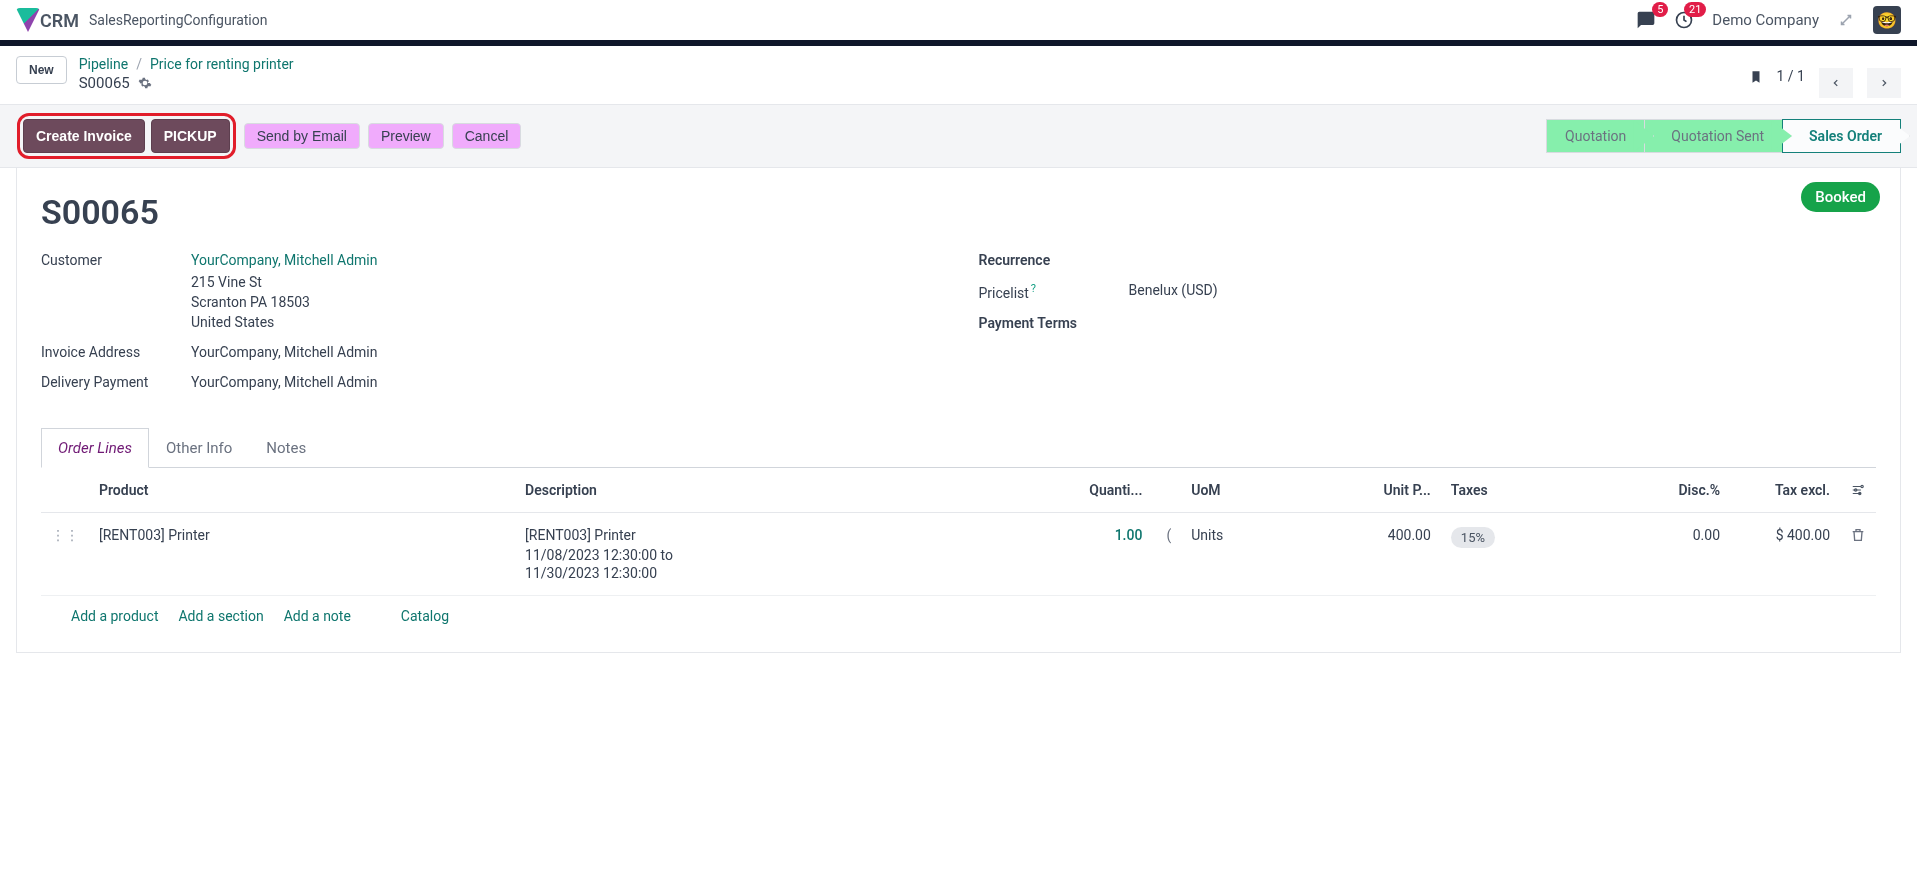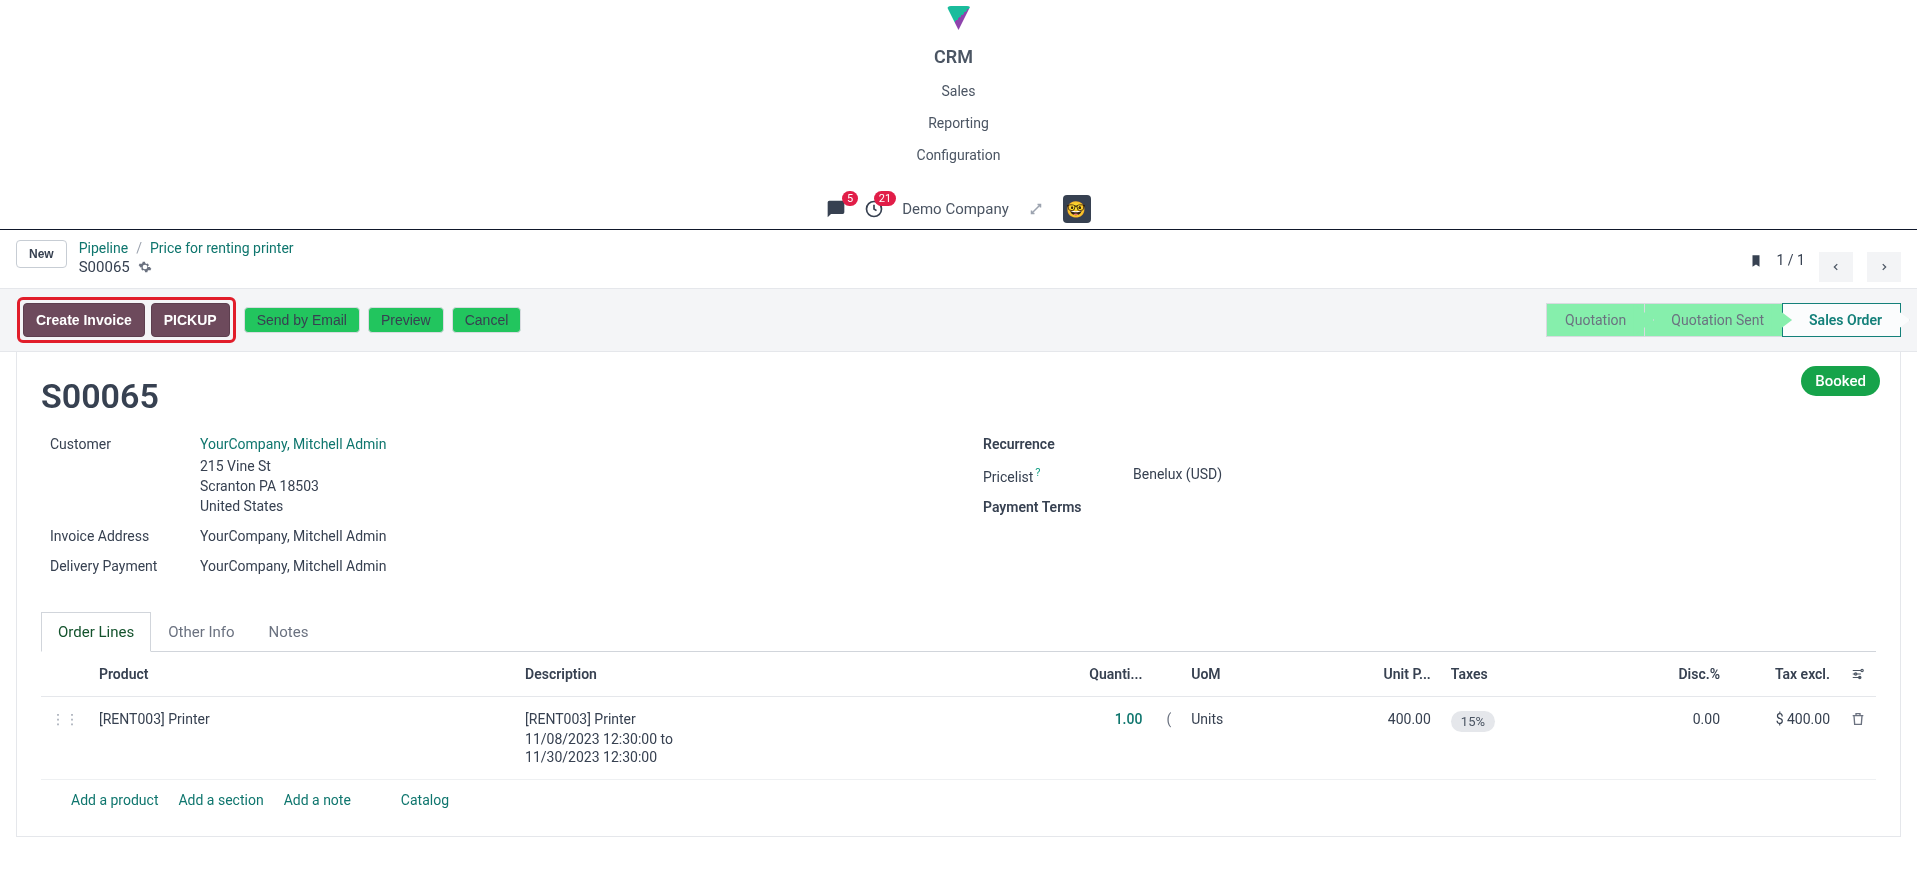--- a/index.html
+++ b/index.html
@@ -10,23 +10,22 @@
     color: #374151;
     background: #fff;
     overflow-y: scroll;
   }
 
   
   .topnav {
     display: flex;
     align-items: center;
     padding: 6px 16px;
-    gap: 16px;
-    border-bottom: 1px solid #0f172a;
-    flex-direction: column;
+    gap: 0;
+    border-bottom: 6px solid #0f172a;
   }
   .logo {
     width: 24px; height: 24px; border-radius: 4px;
     background: linear-gradient(135deg,#1abc9c 0 50%,#8e44ad 50% 100%);
     clip-path: polygon(0 0,100% 0,50% 100%);
   }
   .app-title { font-size: 18px; font-weight: 600; color: #4b5563; margin-right: 10px; }
   .menu-item { color: #4b5563; cursor: pointer; }
   .spacer { flex: 1; }
   .topright { display: flex; align-items: center; gap: 18px; }
@@ -68,25 +67,25 @@
   .actionbar {
     display: flex; align-items: center; gap: 8px;
     padding: 8px 16px 8px 22px; background: #f4f5f7; border: 1px solid #e5e7eb;
     border-left: none; border-right: none;
   }
   .btn-primary {
     background: #6d4a5c; color: #fff; border: 1px solid #5d3f4f;
     padding: 8px 12px; border-radius: 4px; font-size: 14px; font-weight: 600; cursor: pointer;
   }
   .btn-light {
-    background: #22c55e; color: #374151; border: 1px solid #d8dbe0;
+    background: #f0abfc; color: #374151; border: 1px solid #d8dbe0;
     padding: 4px 12px; border-radius: 4px; font-size: 14px; cursor: pointer;
   }
   .highlight-box {
-    display: flex; gap: 6px; border: 3px solid #e11d2a; padding: 3px; border-radius: 6px;
+    display: flex; gap: 6px; border: 3px solid #e11d2a; padding: 3px; border-radius: 12px;
     margin-left: -5px;
   }
 
   .status-arrows { margin-left: auto; display: flex; }
   .status-step {
     position: relative; padding: 8px 18px 8px 26px; color: #6b7280;
     background: #86efac; border: 1px solid #d8dbe0; margin-left: -1px; cursor: pointer;
   }
   .status-step::after {
     content: ""; position: absolute; right: -10px; top: 0; bottom: 0; width: 20px;
@@ -102,38 +101,38 @@
     margin: 0 16px 30px; border: 1px solid #e5e7eb; border-top: none;
     position: relative; padding: 22px 24px;
   }
   .badge-booked {
     position: absolute; top: 14px; right: 20px;
     background: #16a34a; color: #fff; padding: 6px 14px; border-radius: 16px;
     font-size: 15px; font-weight: 500;
   }
   .record-title { font-size: 34px; font-weight: 600; color: #374151; margin: 2px 0 20px; }
 
-  .form-cols { display: flex; gap: 40px; margin-left: 9px; }
+  .form-cols { display: flex; gap: 40px; }
   .col { flex: 1; }
   .field { display: flex; margin-bottom: 14px; align-items: flex-start; }
   .field-label { width: 150px; color: #374151; font-size: 14px; }
   .field-label.bold { font-weight: 600; }
   .field-value { flex: 1; color: #374151; }
   .link-val { color: #0f766e; cursor: pointer; }
   .help-q { color: #16a085; font-size: 11px; margin-left: 2px; vertical-align: super; cursor: pointer; }
 
   
   .tabs { display: flex; border-bottom: 1px solid #d1d5db; margin-top: 24px; }
   .tab {
     padding: 10px 16px; border: 1px solid transparent; border-bottom: none;
     color: #6b7280; cursor: pointer; font-size: 15px;
   }
   .tab.active {
     border-color: #d1d5db; border-bottom: 1px solid #fff; margin-bottom: -1px;
-    color: #14532d; background: #fff;
+    color: #701a75; background: #fff; font-style: italic;
   }
 
   
   table.order-lines { width: 100%; border-collapse: collapse; margin-top: 0; }
   table.order-lines th {
     text-align: left; padding: 14px 10px; font-weight: 600; color: #374151;
     border-bottom: 1px solid #e5e7eb; font-size: 14px;
   }
   table.order-lines th.r, table.order-lines td.r { text-align: right; }
   table.order-lines td {

